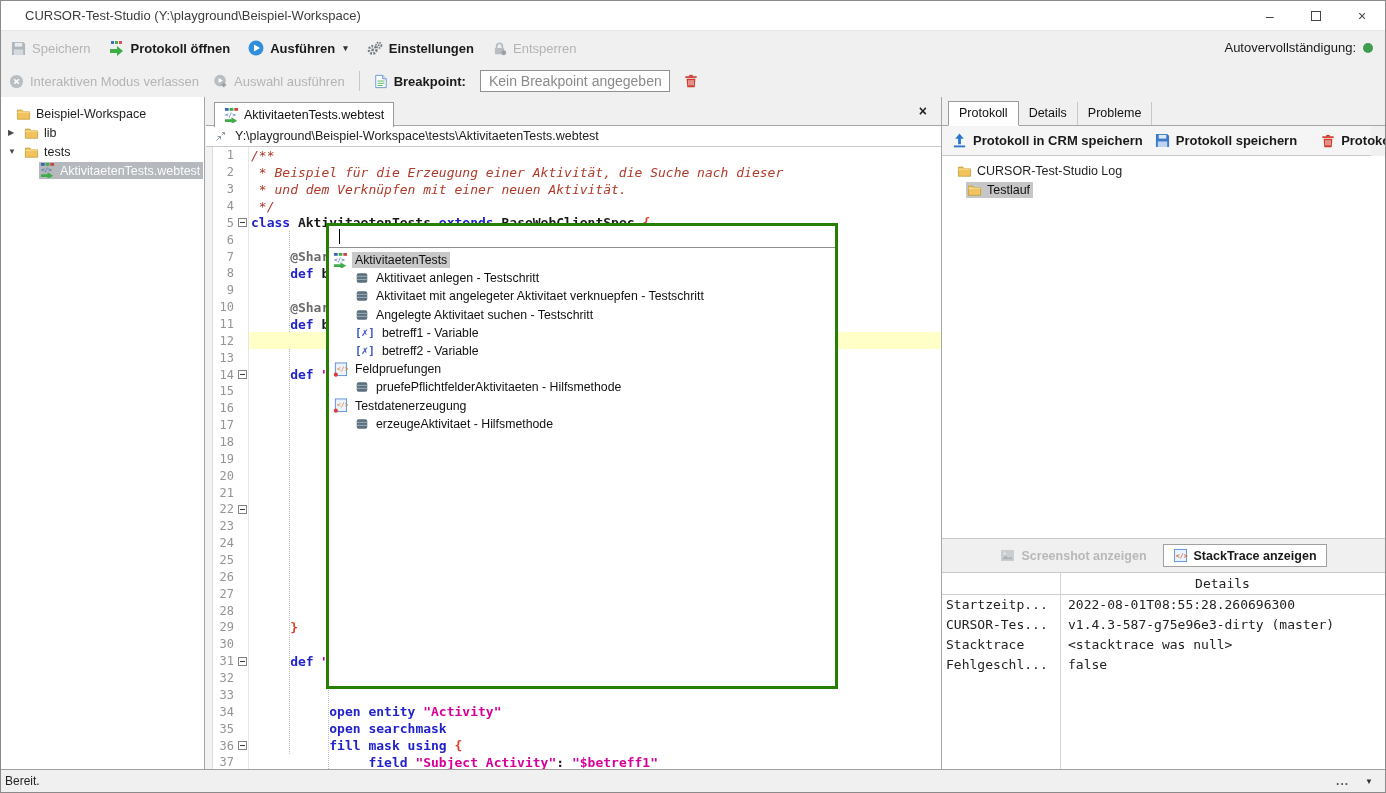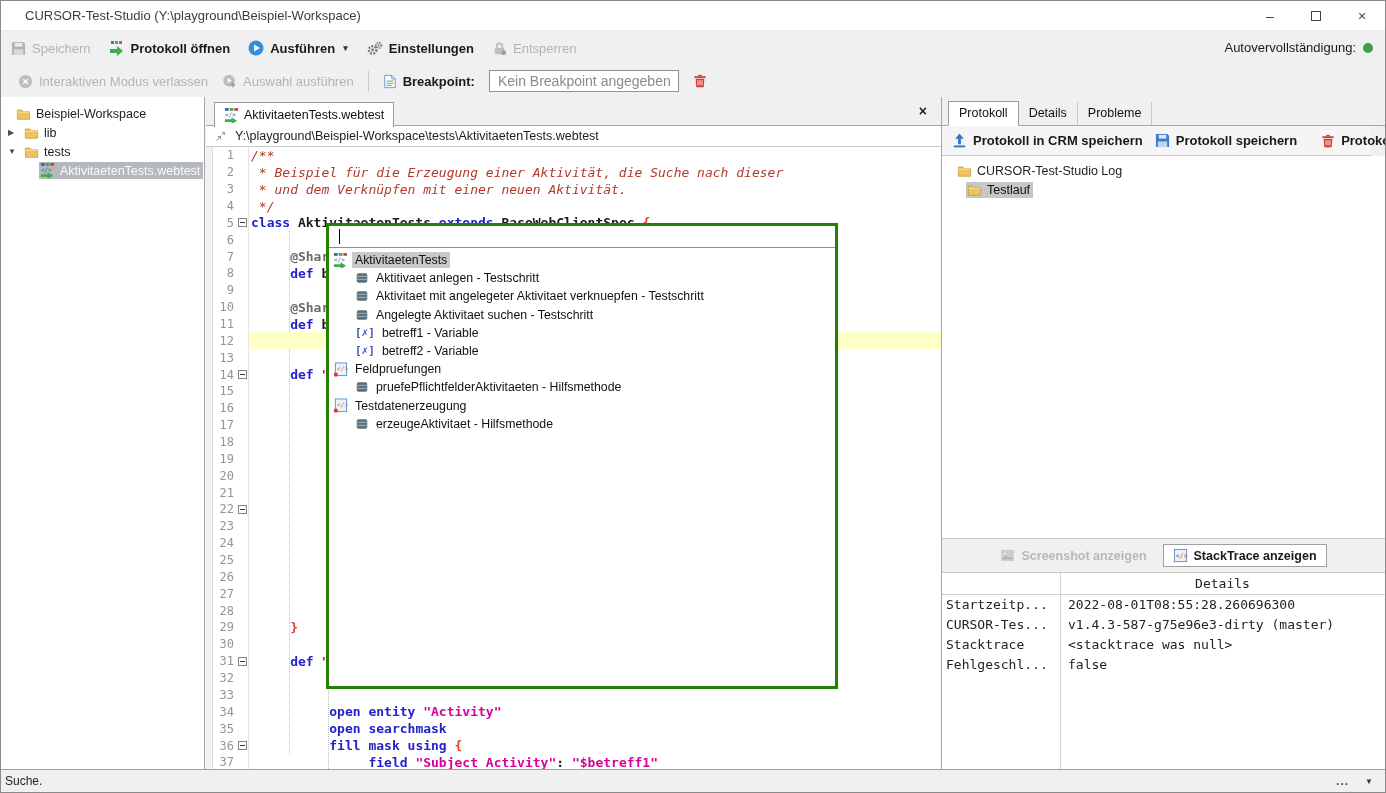--- a/index.html
+++ b/index.html
@@ -8,21 +8,21 @@
 
   
   .titlebar { position:absolute; left:0; top:0; right:0; height:30px; background:#ffffff; border-bottom:1px solid #e8e8e8; }
   .title-text { position:absolute; left:24px; top:7px; font-size:13px; color:#3c3c3c; }
   .win-controls { position:absolute; right:0; top:0; height:30px; display:flex; }
   .win-btn { width:46px; height:30px; display:flex; align-items:center; justify-content:center; color:#444; font-size:14px; }
   .max-box { width:10px; height:10px; border:1px solid #444; display:inline-block; }
 
   
   .toolbar1 { position:absolute; left:0; top:30px; right:0; height:34px; background:#f0f0f0; display:flex; align-items:center; padding-left:10px; gap:18px; }
-  .toolbar2 { position:absolute; left:0; top:64px; right:0; height:32px; background:#f0f0f0; display:flex; align-items:center; padding-left:17px; gap:14px; }
+  .toolbar2 { position:absolute; left:0; top:64px; right:0; height:32px; background:#f0f0f0; display:flex; align-items:center; padding-left:8px; gap:14px; }
   .tb-btn { display:inline-flex; align-items:center; gap:6px; font-size:13px; font-weight:600; color:#1a1a1a; white-space:nowrap; }
   .tb-btn.disabled { color:#b4b4b4; font-weight:400; }
   .dd-arrow { font-size:9px; color:#333; margin-left:2px; }
   .tb-sep { width:1px; height:20px; background:#c8c8c8; }
   .autocomplete { position:absolute; right:12px; top:39px; display:flex; align-items:center; gap:7px; font-size:13px; color:#1a1a1a; }
   .green-dot { width:10px; height:10px; border-radius:50%; background:#3f9e4e; display:inline-block; }
   .bp-input { width:190px; height:22px; border:1px solid #919191; background:#fff; font-size:14px; color:#8a8a8a; padding:0 8px; font-family:"Liberation Sans",sans-serif; }
   .icon { display:inline-flex; align-items:center; justify-content:center; line-height:0; }
 
   
@@ -708,20 +708,20 @@
           </div>
           <div class="dt-row">
             <span class="dt-key">Fehlgeschl...</span>
             <span class="dt-val">false</span>
           </div>
         </div>
     </div>
   </div>
 
   <div class="statusbar">
-    <span>Suche.</span>
+    <span>Bereit.</span>
     <span class="status-right">
       <span class="status-ellipsis">...</span>
       <span class="status-expand">▼</span>
     </span>
   </div>
 
 </div>
 
 </body></html>

